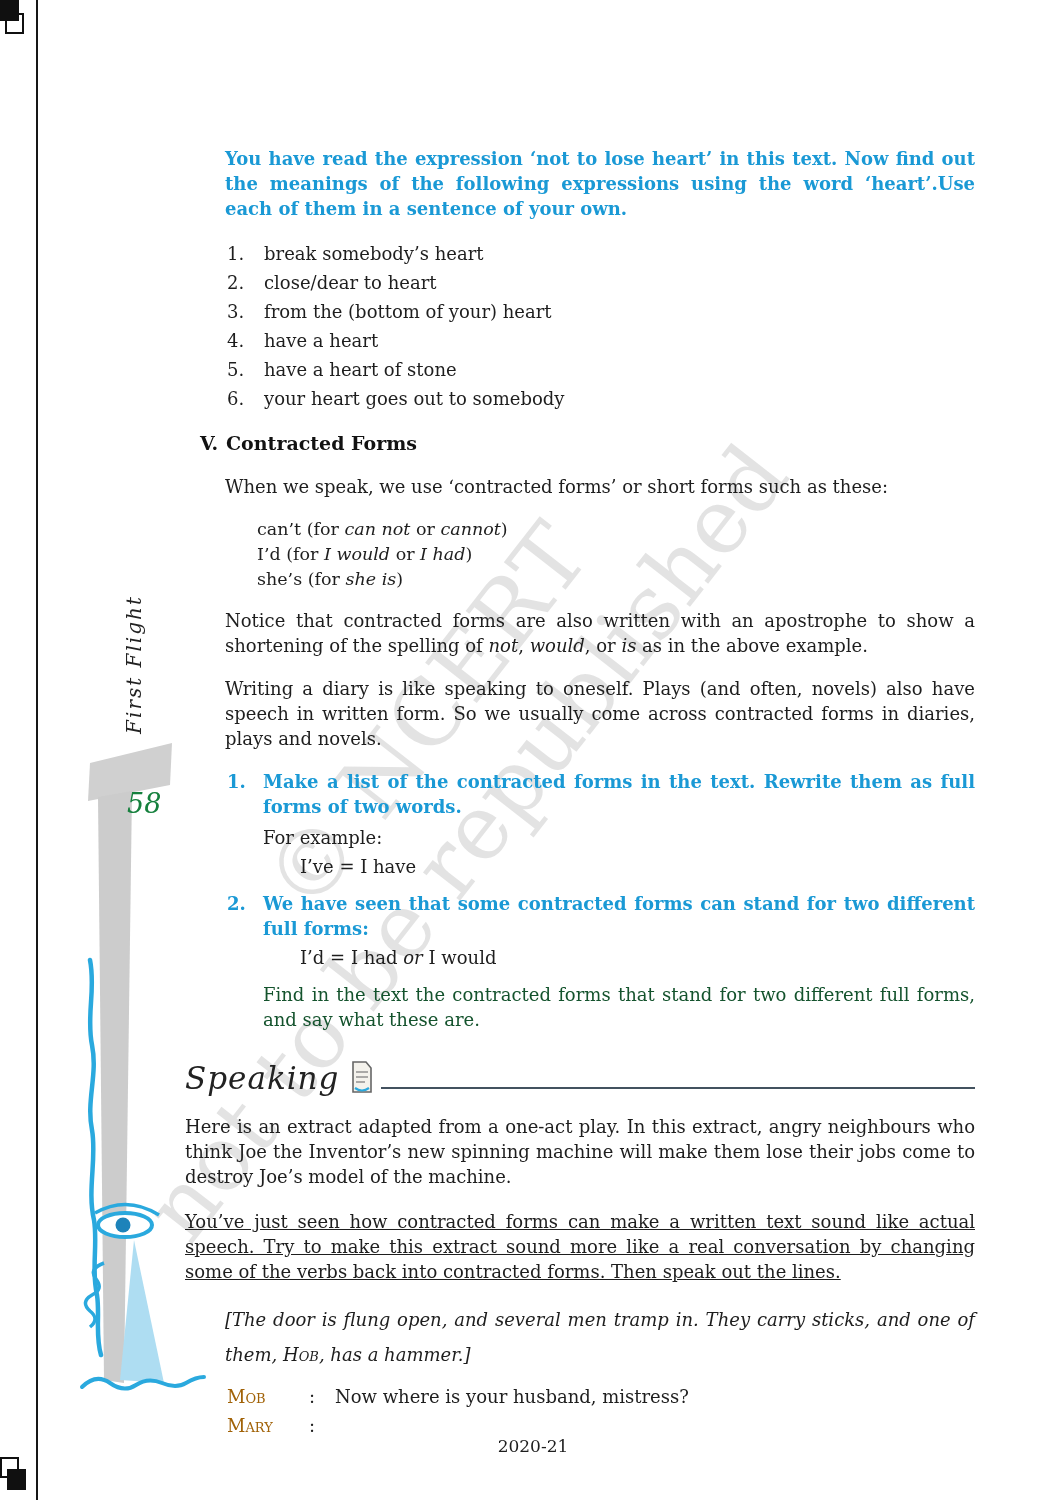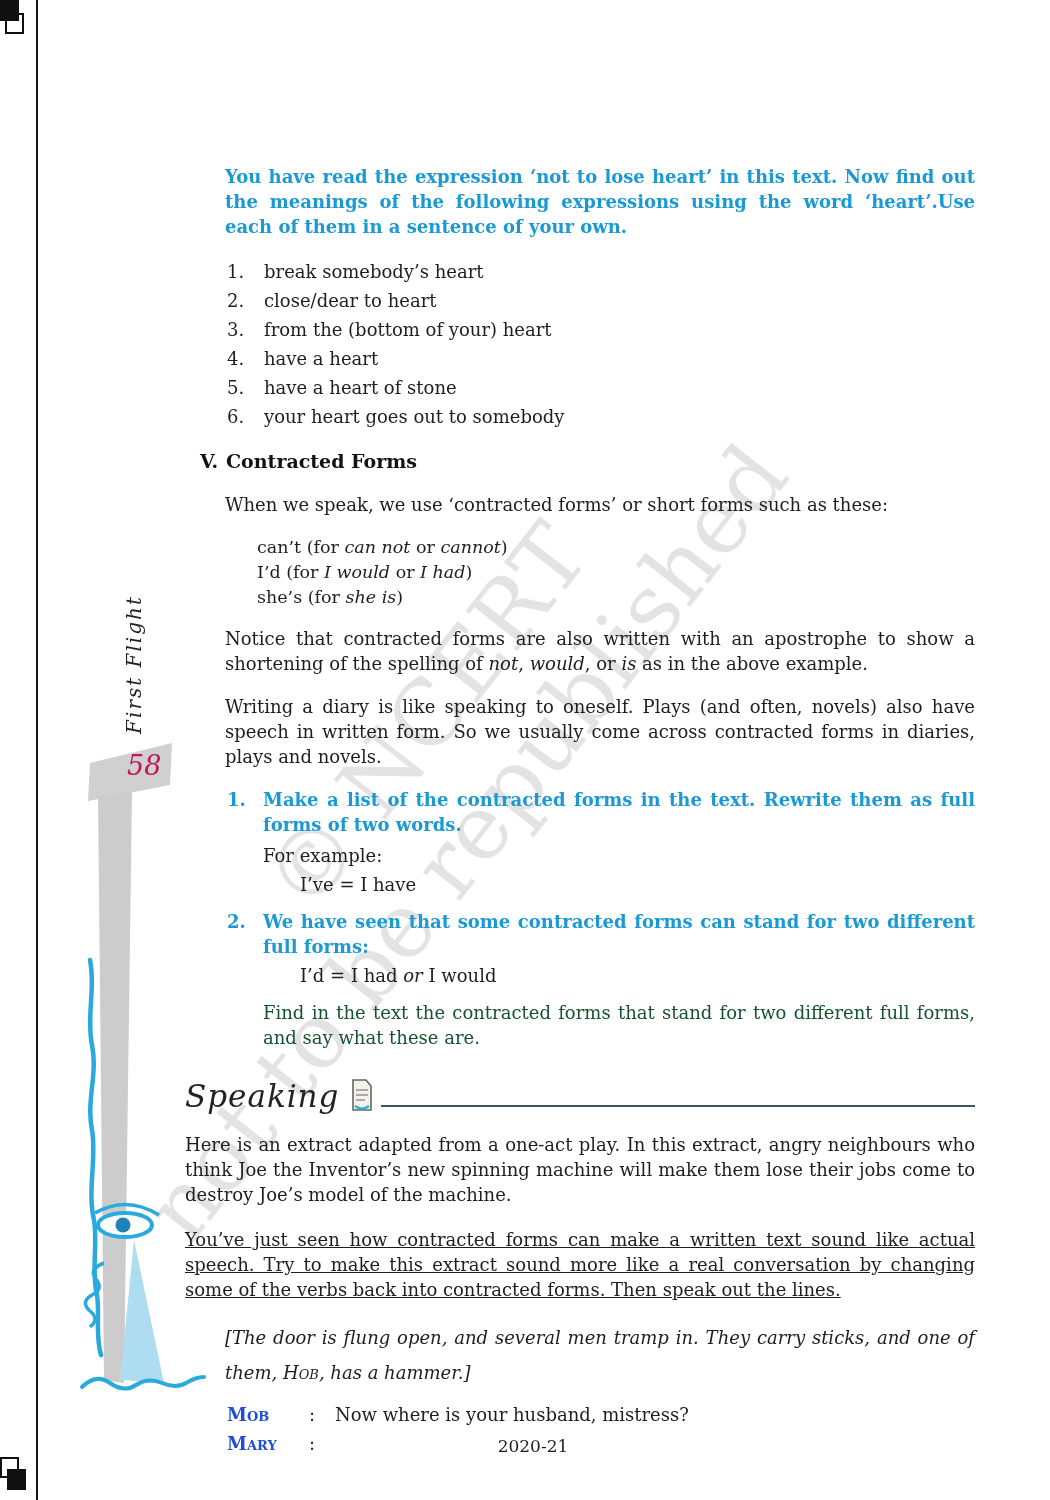--- a/index.html
+++ b/index.html
@@ -13,24 +13,24 @@
   .vrule{position:absolute;left:36px;top:0;width:2px;height:1500px;background:#161616;z-index:3;}
   .mark{position:absolute;z-index:4;}
   .mark.filled{background:#101010;width:19px;height:21px;}
   .mark.outline{border:2.5px solid #101010;width:15px;height:17px;background:transparent;}
   
   .wm{position:absolute;z-index:0;white-space:nowrap;color:rgba(40,40,40,0.13);
       font-size:90px;transform-origin:left center;transform:rotate(-52deg);}
   
   .side-title{position:absolute;left:122px;top:595px;z-index:2;writing-mode:vertical-rl;
       transform:rotate(180deg);font-style:italic;font-size:20px;letter-spacing:2px;color:#222;}
-  .page-num{position:absolute;left:127px;top:750px;z-index:2;font-style:italic;font-size:27px;color:#be185d;}
+  .page-num{position:absolute;left:127px;top:788px;z-index:2;font-style:italic;font-size:27px;color:#15803d;}
   .artwork{position:absolute;left:70px;top:735px;z-index:1;}
   
-  .content{position:absolute;left:185px;top:146px;width:790px;z-index:2;}
+  .content{position:absolute;left:185px;top:128px;width:790px;z-index:2;}
   .para{text-align:justify;line-height:25px;}
   .bold{font-weight:bold;}
   .indent{margin-left:40px;}
   .list{margin:4px 0 0 42px;}
   .li{display:flex;line-height:29px;}
   .li .num{width:37px;flex:none;}
   .sec-heading{display:flex;margin:18px 0 8px 15px;font-weight:bold;font-size:19px;color:#121212;line-height:25px;}
   .sec-heading .snum{width:26px;flex:none;}
   .examples{display:flex;justify-content:space-between;margin:10px 0 8px 72px;line-height:25px;font-size:17.5px;flex-direction:column;}
   .notice{margin-top:16px;}
@@ -43,21 +43,21 @@
   .find-para{margin:12px 0 0 78px;line-height:25px;text-align:justify;color:#14532d;font-weight:normal;}
   .speaking-header{display:flex;align-items:flex-end;margin-top:20px;height:46px;}
   .speaking-title{font-size:31px;font-style:italic;letter-spacing:1px;color:#222;line-height:40px;}
   .speaking-icon{margin:0 6px 3px 10px;flex:none;}
   .header-line{flex:1;height:2px;background:#43525f;margin-bottom:9px;}
   .sp-para{margin-top:16px;}
   .stage{margin:12px 0 0 40px;font-style:italic;text-align:justify;line-height:35px;}
   .sc{font-variant:small-caps;font-style:inherit;}
   .dialogue{margin:10px 0 0 42px;}
   .dlg-row{display:flex;line-height:29px;}
-  .speaker{width:82px;flex:none;font-variant:small-caps;font-weight:bold;color:#1d4ed8;}
+  .speaker{width:82px;flex:none;font-variant:small-caps;font-weight:normal;color:#a16207;}
   .colon{width:26px;flex:none;}
   .dline{flex:1;}
   .footer{position:absolute;left:8px;top:1436px;width:1050px;text-align:center;font-size:17px;color:#1e1e1e;z-index:2;}
   i{font-style:italic;}
 </style>
 </head>
 <body>
 
 <div class="wm" style="left:285px;top:845px;">© NCERT</div>
 <div class="wm" style="left:165px;top:1175px;">not to be republished</div>

